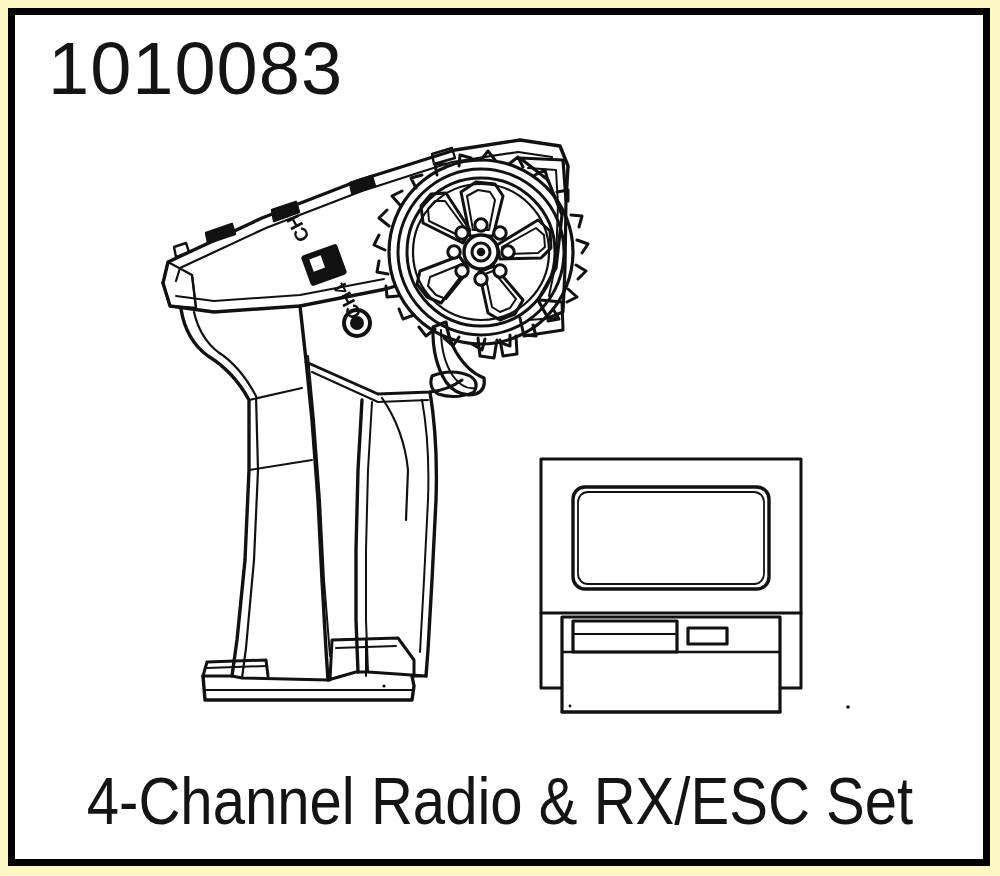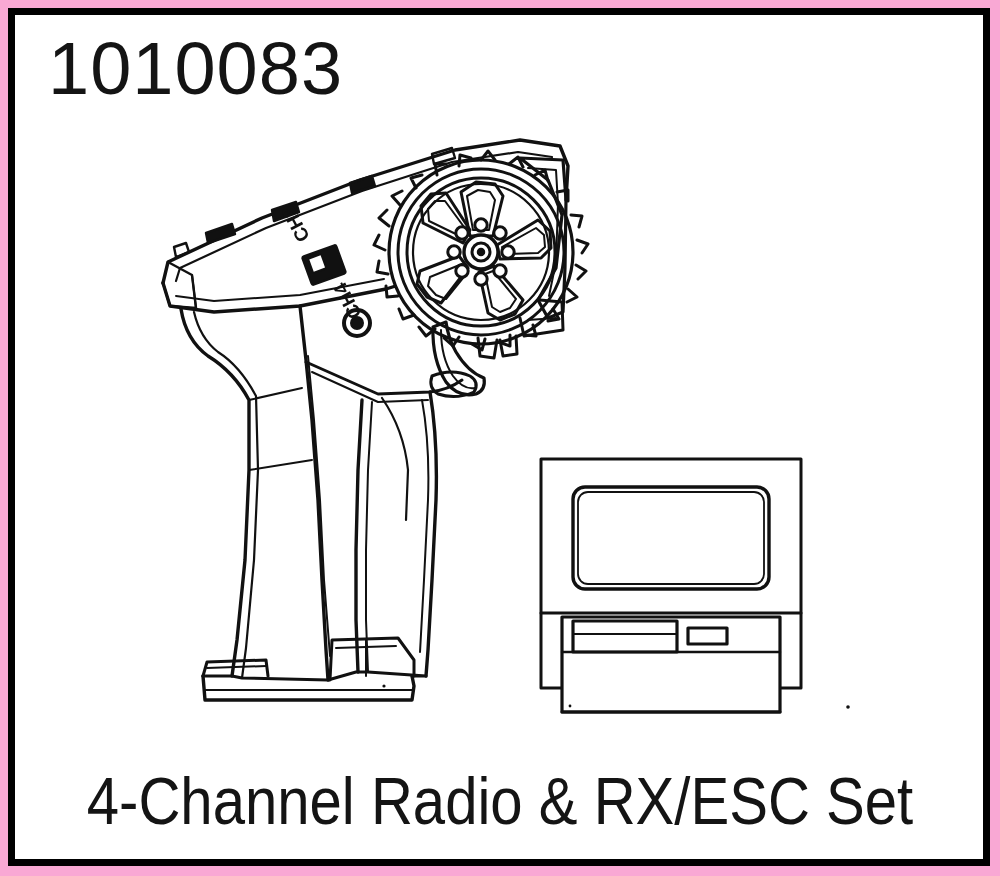--- a/index.html
+++ b/index.html
@@ -11,21 +11,21 @@
   body {
     width: 1000px;
     height: 876px;
     font-family: "Liberation Sans", sans-serif;
     overflow: hidden;
   }
   #sheet {
     position: relative;
     width: 1000px;
     height: 876px;
-    background: #f9a8d4;
+    background: #fef9c3;
   }
   
   #frame {
     position: absolute;
     left: 8px;
     top: 8px;
     width: 982px;
     height: 858px;
     border: 7px solid #000000;
     box-sizing: border-box;

